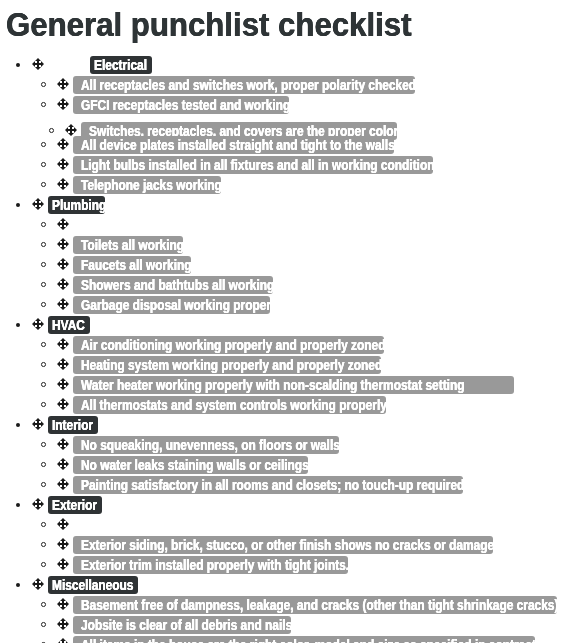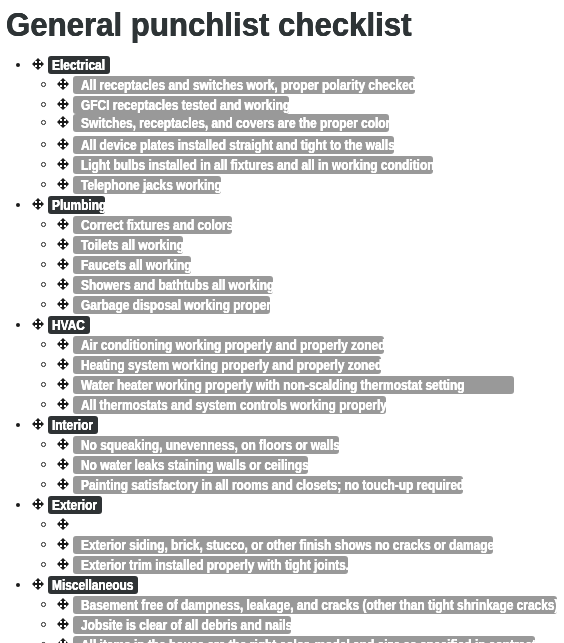--- a/index.html
+++ b/index.html
@@ -65,41 +65,41 @@
 <div class="page">
   <h1 class="doc-title">General punchlist checklist</h1>
   <div id="outline">
       <div class="row" style="top: 55px;">
         <span class="bullet bullet-l1"></span>
         <span class="handle handle-l1">
           <svg viewBox="0 0 24 24" xmlns="http://www.w3.org/2000/svg" aria-hidden="true">
             <path fill="#1a1a1a" fill-rule="evenodd" d="M12 0 L24 12 L12 24 L0 12 Z M6 6 H10 V10 H6 Z M14 6 H18 V10 H14 Z M6 14 H10 V18 H6 Z M14 14 H18 V18 H14 Z"></path>
           </svg>
         </span>
-        <span class="pill pill-l1" style="width: 62px;"><span>Electrical</span></span>
+        <span class="pill pill-l1" style="width: 62px; margin-left: 42px;"><span>Electrical</span></span>
       </div>
       <div class="row" style="top: 75px;">
         <span class="bullet bullet-l2"></span>
         <span class="handle handle-l2">
           <svg viewBox="0 0 24 24" xmlns="http://www.w3.org/2000/svg" aria-hidden="true">
             <path fill="#1a1a1a" fill-rule="evenodd" d="M12 0 L24 12 L12 24 L0 12 Z M6 6 H10 V10 H6 Z M14 6 H18 V10 H14 Z M6 14 H10 V18 H6 Z M14 14 H18 V18 H14 Z"></path>
           </svg>
         </span>
         <span class="pill pill-l2" style="width: 342px;"><span>All receptacles and switches work, proper polarity checked</span></span>
       </div>
       <div class="row" style="top: 95px;">
         <span class="bullet bullet-l2"></span>
         <span class="handle handle-l2">
           <svg viewBox="0 0 24 24" xmlns="http://www.w3.org/2000/svg" aria-hidden="true">
             <path fill="#1a1a1a" fill-rule="evenodd" d="M12 0 L24 12 L12 24 L0 12 Z M6 6 H10 V10 H6 Z M14 6 H18 V10 H14 Z M6 14 H10 V18 H6 Z M14 14 H18 V18 H14 Z"></path>
           </svg>
         </span>
         <span class="pill pill-l2" style="width: 216px;"><span>GFCI receptacles tested and working</span></span>
       </div>
-      <div class="row" style="top: 113px;">
+      <div class="row" style="top: 121px; margin-left: 8px;">
         <span class="bullet bullet-l2"></span>
         <span class="handle handle-l2">
           <svg viewBox="0 0 24 24" xmlns="http://www.w3.org/2000/svg" aria-hidden="true">
             <path fill="#1a1a1a" fill-rule="evenodd" d="M12 0 L24 12 L12 24 L0 12 Z M6 6 H10 V10 H6 Z M14 6 H18 V10 H14 Z M6 14 H10 V18 H6 Z M14 14 H18 V18 H14 Z"></path>
           </svg>
         </span>
         <span class="pill pill-l2" style="width: 316px;"><span>Switches, receptacles, and covers are the proper color</span></span>
       </div>
       <div class="row" style="top: 135px;">
         <span class="bullet bullet-l2"></span>
@@ -137,21 +137,20 @@
         </span>
         <span class="pill pill-l1" style="width: 57px;"><span>Plumbing</span></span>
       </div>
       <div class="row" style="top: 215px;">
         <span class="bullet bullet-l2"></span>
         <span class="handle handle-l2">
           <svg viewBox="0 0 24 24" xmlns="http://www.w3.org/2000/svg" aria-hidden="true">
             <path fill="#1a1a1a" fill-rule="evenodd" d="M12 0 L24 12 L12 24 L0 12 Z M6 6 H10 V10 H6 Z M14 6 H18 V10 H14 Z M6 14 H10 V18 H6 Z M14 14 H18 V18 H14 Z"></path>
           </svg>
         </span>
-        <span class="pill pill-l2" style="width: 159px;"><span>Correct fixtures and colors</span></span>
       </div>
       <div class="row" style="top: 235px;">
         <span class="bullet bullet-l2"></span>
         <span class="handle handle-l2">
           <svg viewBox="0 0 24 24" xmlns="http://www.w3.org/2000/svg" aria-hidden="true">
             <path fill="#1a1a1a" fill-rule="evenodd" d="M12 0 L24 12 L12 24 L0 12 Z M6 6 H10 V10 H6 Z M14 6 H18 V10 H14 Z M6 14 H10 V18 H6 Z M14 14 H18 V18 H14 Z"></path>
           </svg>
         </span>
         <span class="pill pill-l2" style="width: 110px;"><span>Toilets all working</span></span>
       </div>

